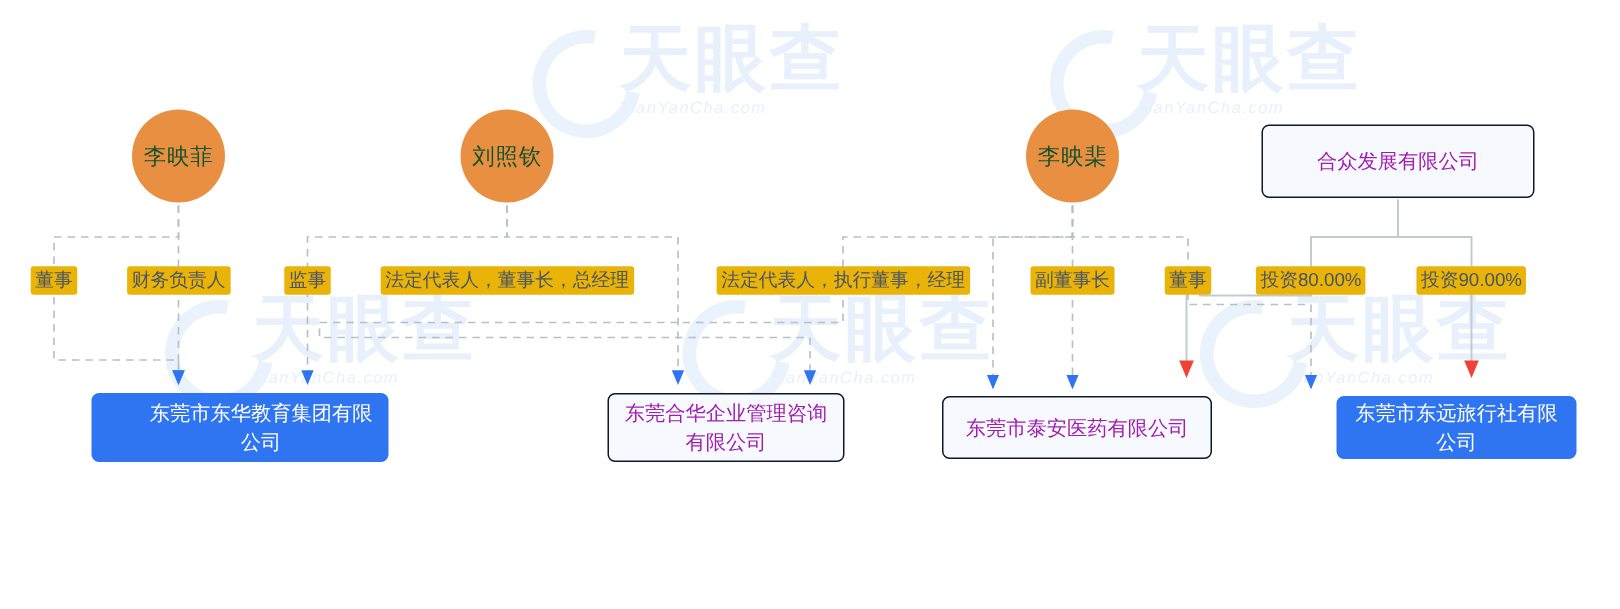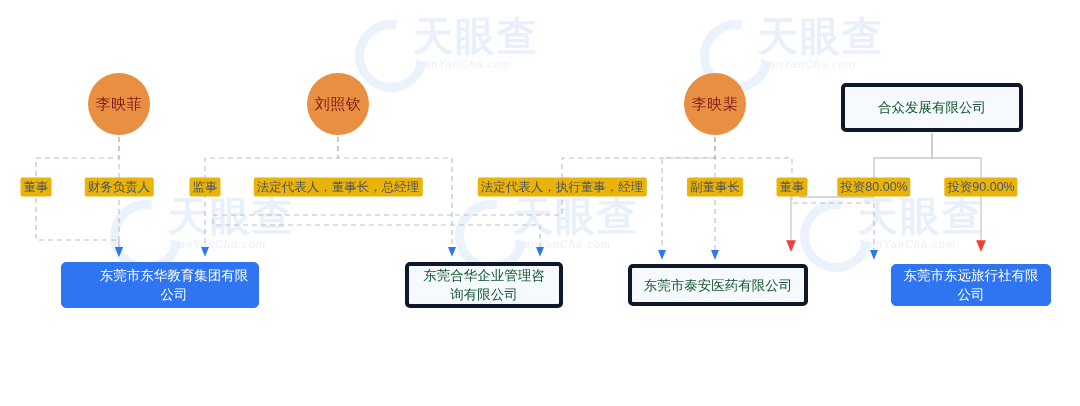--- a/index.html
+++ b/index.html
@@ -8,43 +8,43 @@
     background:#ffffff;
     font-family:"Liberation Sans","DejaVu Sans",sans-serif;
     overflow:hidden;
     position:relative;
   }
   #stage{position:absolute;inset:0;width:1080px;height:406px;}
   svg.graph{position:absolute;left:0;top:0;width:1080px;height:406px;}
 
   
   .wm{position:absolute;color:#e8f0fb;font-weight:bold;user-select:none;white-space:nowrap;}
-  .wm .big{font-size:40px;letter-spacing:2px;display:block;line-height:1;}
+  .wm .big{font-size:48px;letter-spacing:2px;display:block;line-height:1;}
   .wm .sml{font-size:11px;letter-spacing:1px;display:block;margin-top:2px;
            font-style:italic;font-weight:normal;}
   .wm-ring{position:absolute;border:9px solid #eaf2fc;border-radius:50%;
            width:54px;height:54px;border-right-color:transparent;transform:rotate(-35deg);}
 
   
   .person{
     position:absolute;width:62px;height:62px;border-radius:50%;
-    background:#e98f42;color:#7f1d1d;font-size:15px;
+    background:#e98f42;color:#14532d;font-size:15px;
     display:flex;align-items:center;justify-content:center;
     letter-spacing:.5px;
     text-align:right;
   }
 
   
   .company{
     position:absolute;box-sizing:border-box;border-radius:5px;
     display:flex;align-items:center;justify-content:center;text-align:center;
     font-size:13.5px;line-height:19px;padding:3px 8px;
   }
   .company.filled{background:#2f74f0;color:#ffffff;border:1px solid #2f74f0;}
-  .company.outline{background:#f6fafe;color:#14532d;border:4px solid #0f172a;}
+  .company.outline{background:#f6fafe;color:#a21caf;border:1px solid #0f172a;}
 
   
   .elabel{
     position:absolute;font-size:12.5px;color:#4b5563;white-space:nowrap;
     background:#eab308;padding:1px 3px;border-radius:2px;
     transform:translate(-50%,-50%);
   }
 </style>
 </head>
 <body>

